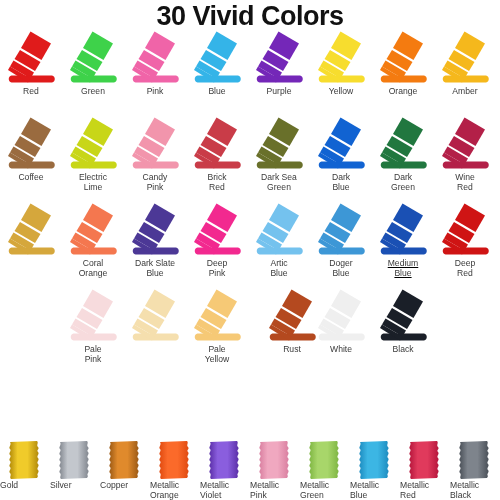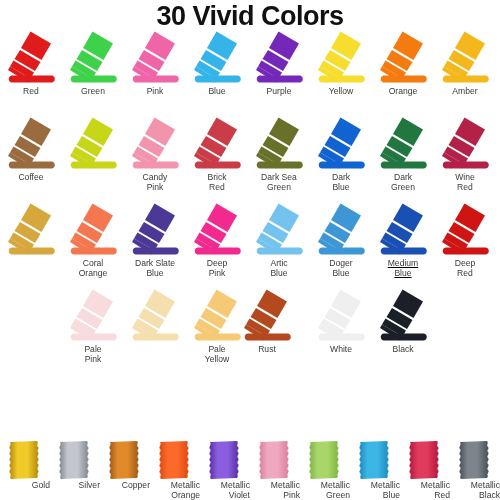--- a/index.html
+++ b/index.html
@@ -47,21 +47,21 @@
     margin-top:0px;
     letter-spacing:0px;
     white-space:pre-line;
   }
 
   
   .metallic-section{position:absolute;top:440px;left:0;width:500px;}
   .mcell{
     position:absolute;
     width:50px;
-    text-align:right;
+    text-align:left;
   }
   .swatch-wrap{width:44px;height:40px;margin:0 auto;position:relative;}
   .swatch-wrap svg{display:block;width:44px;height:40px;}
   .mlabel{
     font-size:8.6px;
     line-height:9.6px;
     color:#3a3a3a;
     margin-top:1px;
     white-space:pre-line;
   }
@@ -188,20 +188,22 @@
         <div class="cell" style="left: 62px; top: 92px;">
           <div class="marker-wrap">
             <svg viewBox="0 0 62 57" xmlns="http://www.w3.org/2000/svg">
               <polygon points="30.5,1.5 51,13.5 41.5,30.0 21.0,18.0" fill="#c8d618"></polygon>
               <polygon points="20.0,20.0 40.5,32.0 35.0,41.0 14.5,29.0" fill="#c8d618"></polygon>
               <polygon points="13.5,30.5 34.0,42.5 30.5,48.5 10.0,36.5" fill="#c8d618"></polygon>
               <path d="M11.5,45.5 L52.0,45.5 A3.6,3.6 0 0 1 52.0,52.5 L11.5,52.5 A3.6,3.6 0 0 1 11.5,45.5 Z" fill="#c8d618"></path>
               <polygon points="10.0,36.5 30.5,48.5 28.0,52.5 8.0,40.0" fill="#c8d618"></polygon>
             </svg>
           </div>
+          <div class="cell-label">Electric
+Lime</div>
         </div>
         <div class="cell" style="left: 124px; top: 92px;">
           <div class="marker-wrap">
             <svg viewBox="0 0 62 57" xmlns="http://www.w3.org/2000/svg">
               <polygon points="30.5,1.5 51,13.5 41.5,30.0 21.0,18.0" fill="#f295ac"></polygon>
               <polygon points="20.0,20.0 40.5,32.0 35.0,41.0 14.5,29.0" fill="#f295ac"></polygon>
               <polygon points="13.5,30.5 34.0,42.5 30.5,48.5 10.0,36.5" fill="#f295ac"></polygon>
               <path d="M11.5,45.5 L52.0,45.5 A3.6,3.6 0 0 1 52.0,52.5 L11.5,52.5 A3.6,3.6 0 0 1 11.5,45.5 Z" fill="#f295ac"></path>
               <polygon points="10.0,36.5 30.5,48.5 28.0,52.5 8.0,40.0" fill="#f295ac"></polygon>
             </svg>
@@ -410,21 +412,21 @@
               <polygon points="30.5,1.5 51,13.5 41.5,30.0 21.0,18.0" fill="#f6c976"></polygon>
               <polygon points="20.0,20.0 40.5,32.0 35.0,41.0 14.5,29.0" fill="#f6c976"></polygon>
               <polygon points="13.5,30.5 34.0,42.5 30.5,48.5 10.0,36.5" fill="#f6c976"></polygon>
               <path d="M11.5,45.5 L52.0,45.5 A3.6,3.6 0 0 1 52.0,52.5 L11.5,52.5 A3.6,3.6 0 0 1 11.5,45.5 Z" fill="#f6c976"></path>
               <polygon points="10.0,36.5 30.5,48.5 28.0,52.5 8.0,40.0" fill="#f6c976"></polygon>
             </svg>
           </div>
           <div class="cell-label">Pale
 Yellow</div>
         </div>
-        <div class="cell" style="left: 236px; top: 264px;">
+        <div class="cell" style="left: 261px; top: 264px;">
           <div class="marker-wrap">
             <svg viewBox="0 0 62 57" xmlns="http://www.w3.org/2000/svg">
               <polygon points="30.5,1.5 51,13.5 41.5,30.0 21.0,18.0" fill="#b4491f"></polygon>
               <polygon points="20.0,20.0 40.5,32.0 35.0,41.0 14.5,29.0" fill="#b4491f"></polygon>
               <polygon points="13.5,30.5 34.0,42.5 30.5,48.5 10.0,36.5" fill="#b4491f"></polygon>
               <path d="M11.5,45.5 L52.0,45.5 A3.6,3.6 0 0 1 52.0,52.5 L11.5,52.5 A3.6,3.6 0 0 1 11.5,45.5 Z" fill="#b4491f"></path>
               <polygon points="10.0,36.5 30.5,48.5 28.0,52.5 8.0,40.0" fill="#b4491f"></polygon>
             </svg>
           </div>
           <div class="cell-label">Rust</div>

